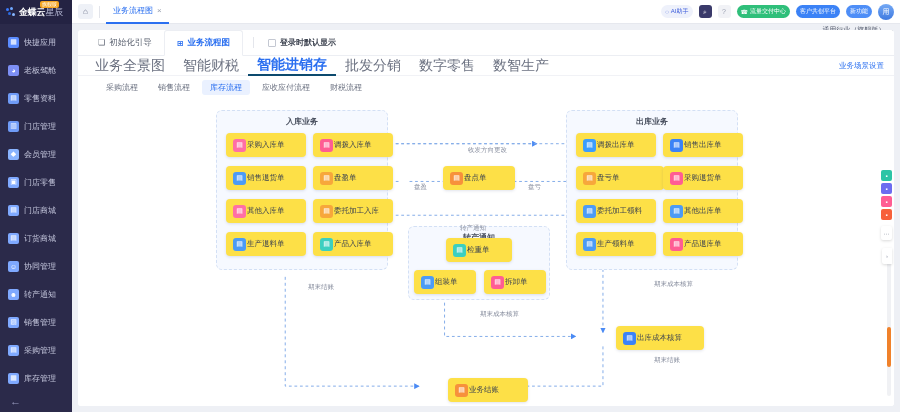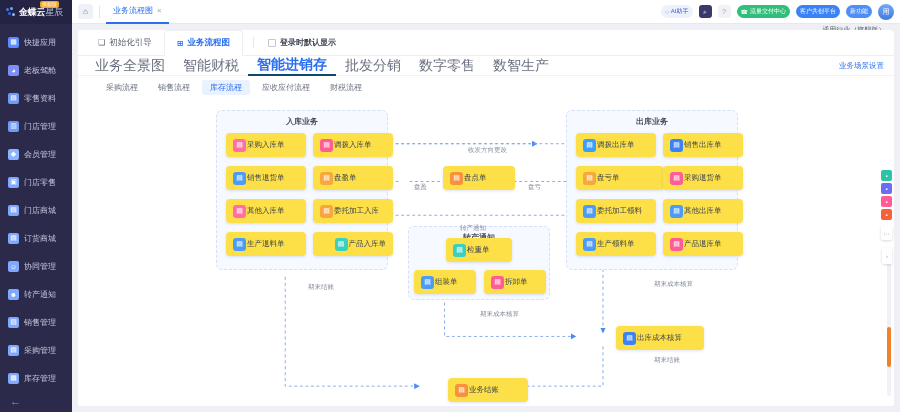--- a/index.html
+++ b/index.html
@@ -397,21 +397,21 @@
             <span>其他入库单</span>
           </div>
           <div class="node" style="left: 235px; top: 101px; width: 80px; height: 24px;">
             <span class="node-ico" style="background:#f7a73b">▤</span>
             <span>委托加工入库</span>
           </div>
           <div class="node" style="left: 148px; top: 134px; width: 80px; height: 24px;">
             <span class="node-ico" style="background:#4c9bf5">▤</span>
             <span>生产退料单</span>
           </div>
-          <div class="node" style="left: 235px; top: 134px; width: 80px; height: 24px; justify-content: flex-end;">
+          <div class="node" style="left: 235px; top: 134px; width: 80px; height: 24px;">
             <span class="node-ico" style="background:#3ccfc0">▤</span>
             <span>产品入库单</span>
           </div>
           <div class="node" style="left: 498px; top: 35px; width: 80px; height: 24px;">
             <span class="node-ico" style="background:#3b9dfc">▤</span>
             <span>调拨出库单</span>
           </div>
           <div class="node" style="left: 585px; top: 35px; width: 80px; height: 24px;">
             <span class="node-ico" style="background:#3b82f6">▤</span>
             <span>销售出库单</span>

